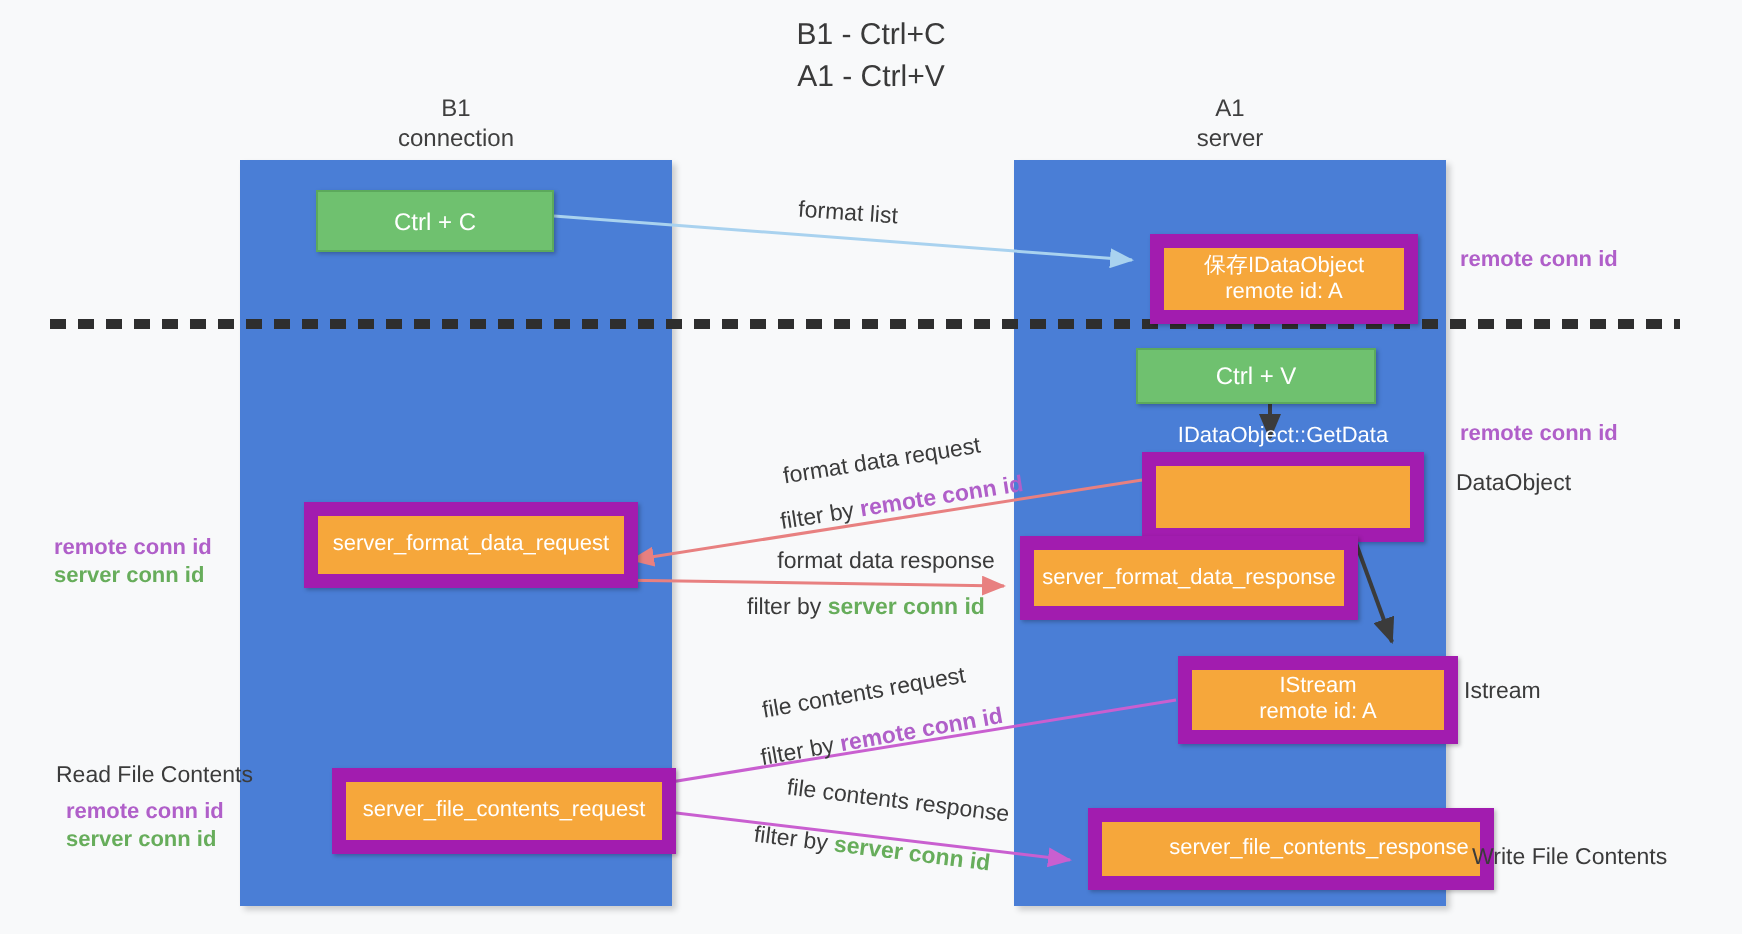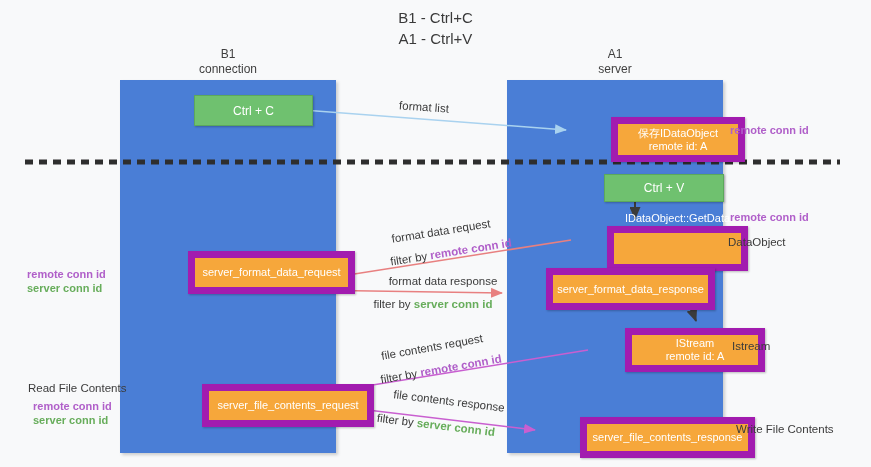--- a/index.html
+++ b/index.html
@@ -17,21 +17,20 @@
   }
   .lane{
     position:absolute;top:80px;width:216px;height:373px;background:#4a7ed6;
     box-shadow:2px 2px 3px rgba(0,0,0,0.18);
   }
   .svg-layer{position:absolute;top:0;left:0;pointer-events:none;}
   .node{
     position:absolute;display:flex;flex-direction:column;align-items:center;
     justify-content:center;color:#fff;text-align:center;
     box-shadow:1px 1px 2px rgba(0,0,0,0.25);
-    margin-left:36px;
   }
   .node-green{background:#6fc16f;border:1px solid #5ca95c;font-size:12px;}
   .node-orange{background:#f6a73b;border:7px solid #a21caf;font-size:11px;line-height:13px;}
   .arrow-label{
     position:absolute;font-size:11.5px;color:#3b3b3b;white-space:nowrap;
     transform:translate(-50%,-50%);
   }
   .side-label{position:absolute;font-size:11.5px;white-space:nowrap;color:#3b3b3b;}
   .p-accent{color:#b05fc9;font-weight:bold;font-size:11px;}
   .g-accent{color:#67ad5b;font-weight:bold;font-size:11px;}
@@ -121,21 +120,21 @@
 
   <div class="node node-orange" style="left:589px;top:328px;width:126px;height:30px;">
     <div>IStream</div>
     <div>remote id: A</div>
   </div>
 
   <div class="node node-orange" style="left:166px;top:384px;width:158px;height:29px;">
     <div>server_file_contents_request</div>
   </div>
 
-  <div class="node node-orange" style="left:544px;top:417px;width:161px;height:27px;">
+  <div class="node node-orange" style="left:544px;top:404px;width:161px;height:27px;padding-left:28px;">
     <div>server_file_contents_response</div>
   </div>
 
   <div class="arrow-label" style="left:424px;top:107px;transform:translate(-50%,-50%) rotate(4deg);">format list</div>
 
   <div class="arrow-label" style="left:441px;top:231px;transform:translate(-50%,-50%) rotate(-9deg);">format data request</div>
   <div class="arrow-label" style="left:451px;top:252px;transform:translate(-50%,-50%) rotate(-9deg);">
     <span>filter by</span>
     <span class="filter-id-p">remote conn id</span>
   </div>

